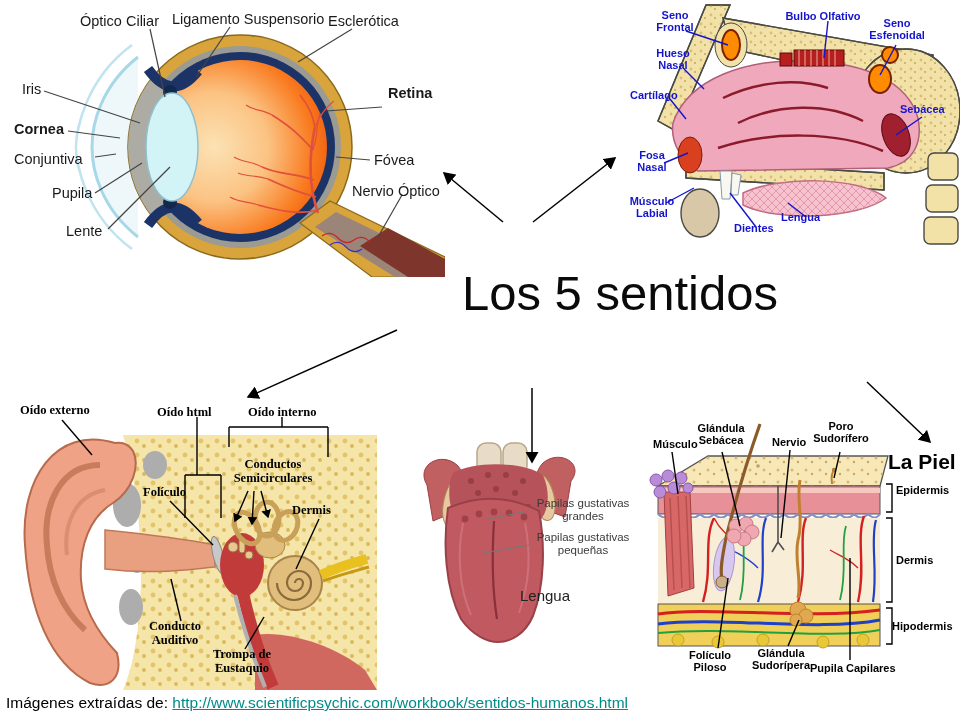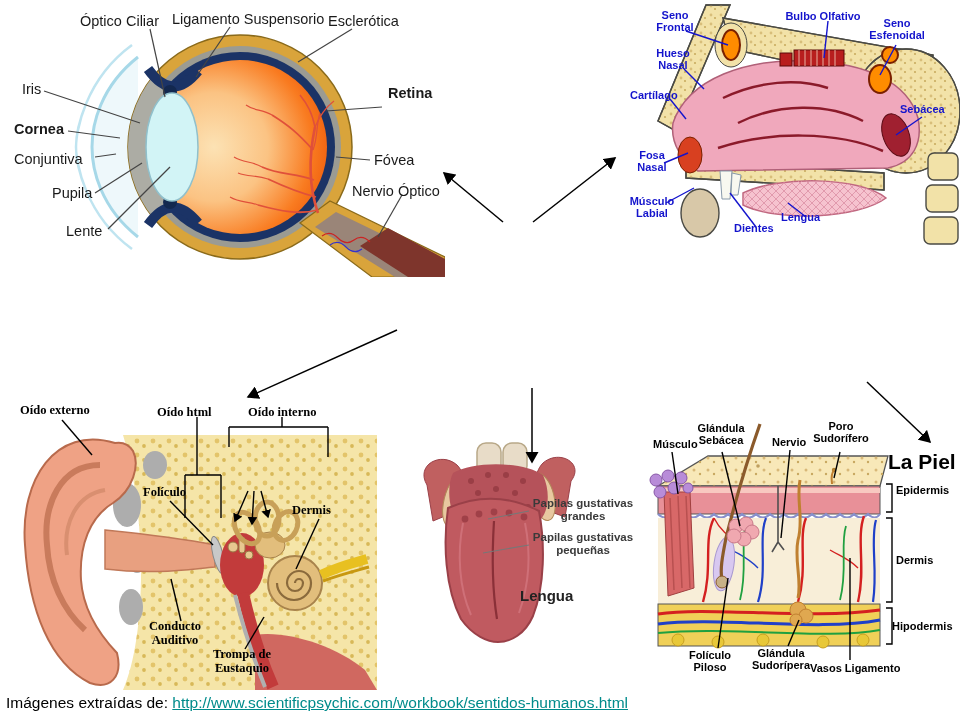--- a/index.html
+++ b/index.html
@@ -5,21 +5,21 @@
   html,body{margin:0;padding:0;background:#fff;}
   body{width:960px;height:720px;position:relative;overflow:hidden;
        font-family:"Liberation Sans", sans-serif;}
   .panel{position:absolute;}
   .panel svg{position:absolute;left:0;top:0;}
   .lbl{position:absolute;white-space:pre-line;line-height:1.12;z-index:5;}
   .eye-lbl{font-size:14.5px;color:#1a1a1a;}
   .eye-lbl.b{font-weight:bold;}
   .nose-lbl{font-size:11px;font-weight:bold;color:var(--label-blue,#1414CC);text-align:center;}
   .ear-lbl{font-family:"Liberation Serif", serif;font-weight:bold;font-size:12.5px;color:#000;text-align:center;}
-  .tongue-lbl{font-size:11.5px;font-weight:bold;color:#3a3a3a;text-align:center;}
+  .tongue-lbl{font-size:11.5px;font-weight:normal;color:#3a3a3a;text-align:center;}
   .skin-lbl{font-size:11px;font-weight:bold;color:#000;text-align:center;}
   .skin-lbl.left{text-align:left;}
   #title{position:absolute;left:350px;top:263px;width:540px;text-align:center;color:#0a0a0a;z-index:4;}
   #title .t1{font-size:49px;line-height:60px;}
   #title .t2{font-size:49px;line-height:62px;}
   #attribution{position:absolute;left:6px;top:694px;font-size:15.5px;color:#000;z-index:5;}
   #attribution a{color:var(--link-teal,#008B8B);text-decoration:underline;margin-top:9px;}
   #arrow-overlay{position:absolute;left:0;top:0;z-index:6;pointer-events:none;}
 </style>
 </head>
@@ -199,20 +199,21 @@
   <span class="lbl nose-lbl" style="left:272px;top:100px">Sebácea</span>
   <span class="lbl nose-lbl" style="left:2px;top:146px;width:44px">Fosa
 Nasal</span>
   <span class="lbl nose-lbl" style="left:-6px;top:192px;width:60px">Músculo
 Labial</span>
   <span class="lbl nose-lbl" style="left:106px;top:219px">Dientes</span>
   <span class="lbl nose-lbl" style="left:153px;top:208px">Lengua</span>
 </div>
 
 <div id="title">
+  <div class="t1">Los 5 sentidos</div>
 </div>
 
 <div class="panel" id="ear-panel" style="left:5px;top:395px;width:372px;height:295px;">
   <svg width="372" height="295" viewBox="0 0 372 295">
     <defs>
       <pattern id="bonedots" width="16" height="14" patternUnits="userSpaceOnUse">
         <circle cx="4" cy="4" r="2.4" fill="#E3C46A"></circle>
           <circle cx="11" cy="9" r="1.9" fill="#D8B858"></circle>
       </pattern>
       <marker id="arrS" markerWidth="7" markerHeight="7" refX="5" refY="3.5" orient="auto">
@@ -273,20 +274,22 @@
       <line x1="256" y1="96" x2="263" y2="122" marker-end="url(#arrS)"></line>
       <line x1="165" y1="106" x2="208" y2="150"></line>
       <line x1="314" y1="124" x2="291" y2="174"></line>
       <line x1="176" y1="226" x2="166" y2="184"></line>
       <line x1="240" y1="254" x2="259" y2="222"></line>
     </g>
   </svg>
   <span class="lbl ear-lbl" style="left:15px;top:8px">Oído externo</span>
   <span class="lbl ear-lbl" style="left:152px;top:10px">Oído html</span>
   <span class="lbl ear-lbl" style="left:243px;top:10px">Oído interno</span>
+  <span class="lbl ear-lbl" style="left:218px;top:62px;width:100px">Conductos
+Semicirculares</span>
   <span class="lbl ear-lbl" style="left:138px;top:90px">Folículo</span>
   <span class="lbl ear-lbl" style="left:287px;top:108px">Dermis</span>
   <span class="lbl ear-lbl" style="left:135px;top:224px;width:70px">Conducto
 Auditivo</span>
   <span class="lbl ear-lbl" style="left:198px;top:252px;width:78px">Trompa de
 Eustaquio</span>
 </div>
 
 <div class="panel" id="tongue-panel" style="left:393px;top:423px;width:250px;height:225px;">
   <svg width="250" height="225" viewBox="0 0 250 225">
@@ -443,21 +446,21 @@
   <span class="lbl skin-lbl" style="left:160px;top:2px;width:66px">Poro
 Sudorífero</span>
   <span class="lbl skin-lbl left" style="left:240px;top:32px;font-size:21px">La Piel</span>
   <span class="lbl skin-lbl left" style="left:248px;top:66px">Epidermis</span>
   <span class="lbl skin-lbl left" style="left:248px;top:136px">Dermis</span>
   <span class="lbl skin-lbl left" style="left:244px;top:202px">Hipodermis</span>
   <span class="lbl skin-lbl" style="left:36px;top:231px;width:52px">Folículo
 Piloso</span>
   <span class="lbl skin-lbl" style="left:100px;top:229px;width:66px">Glándula
 Sudorípera</span>
-  <span class="lbl skin-lbl left" style="left:162px;top:244px">Vasos Ligamento</span>
+  <span class="lbl skin-lbl left" style="left:162px;top:244px">Pupila Capilares</span>
 </div>
 
 <svg id="arrow-overlay" width="960" height="720" viewBox="0 0 960 720">
   <defs>
     <marker id="arrB" markerWidth="9" markerHeight="9" refX="7" refY="4.5" orient="auto">
       <path d="M0,0 L8,4.5 L0,9 Z" fill="#000"></path>
     </marker>
   </defs>
   <g stroke="#000" stroke-width="1.5" fill="none">
     <line x1="503" y1="222" x2="444" y2="173" marker-end="url(#arrB)"></line>

